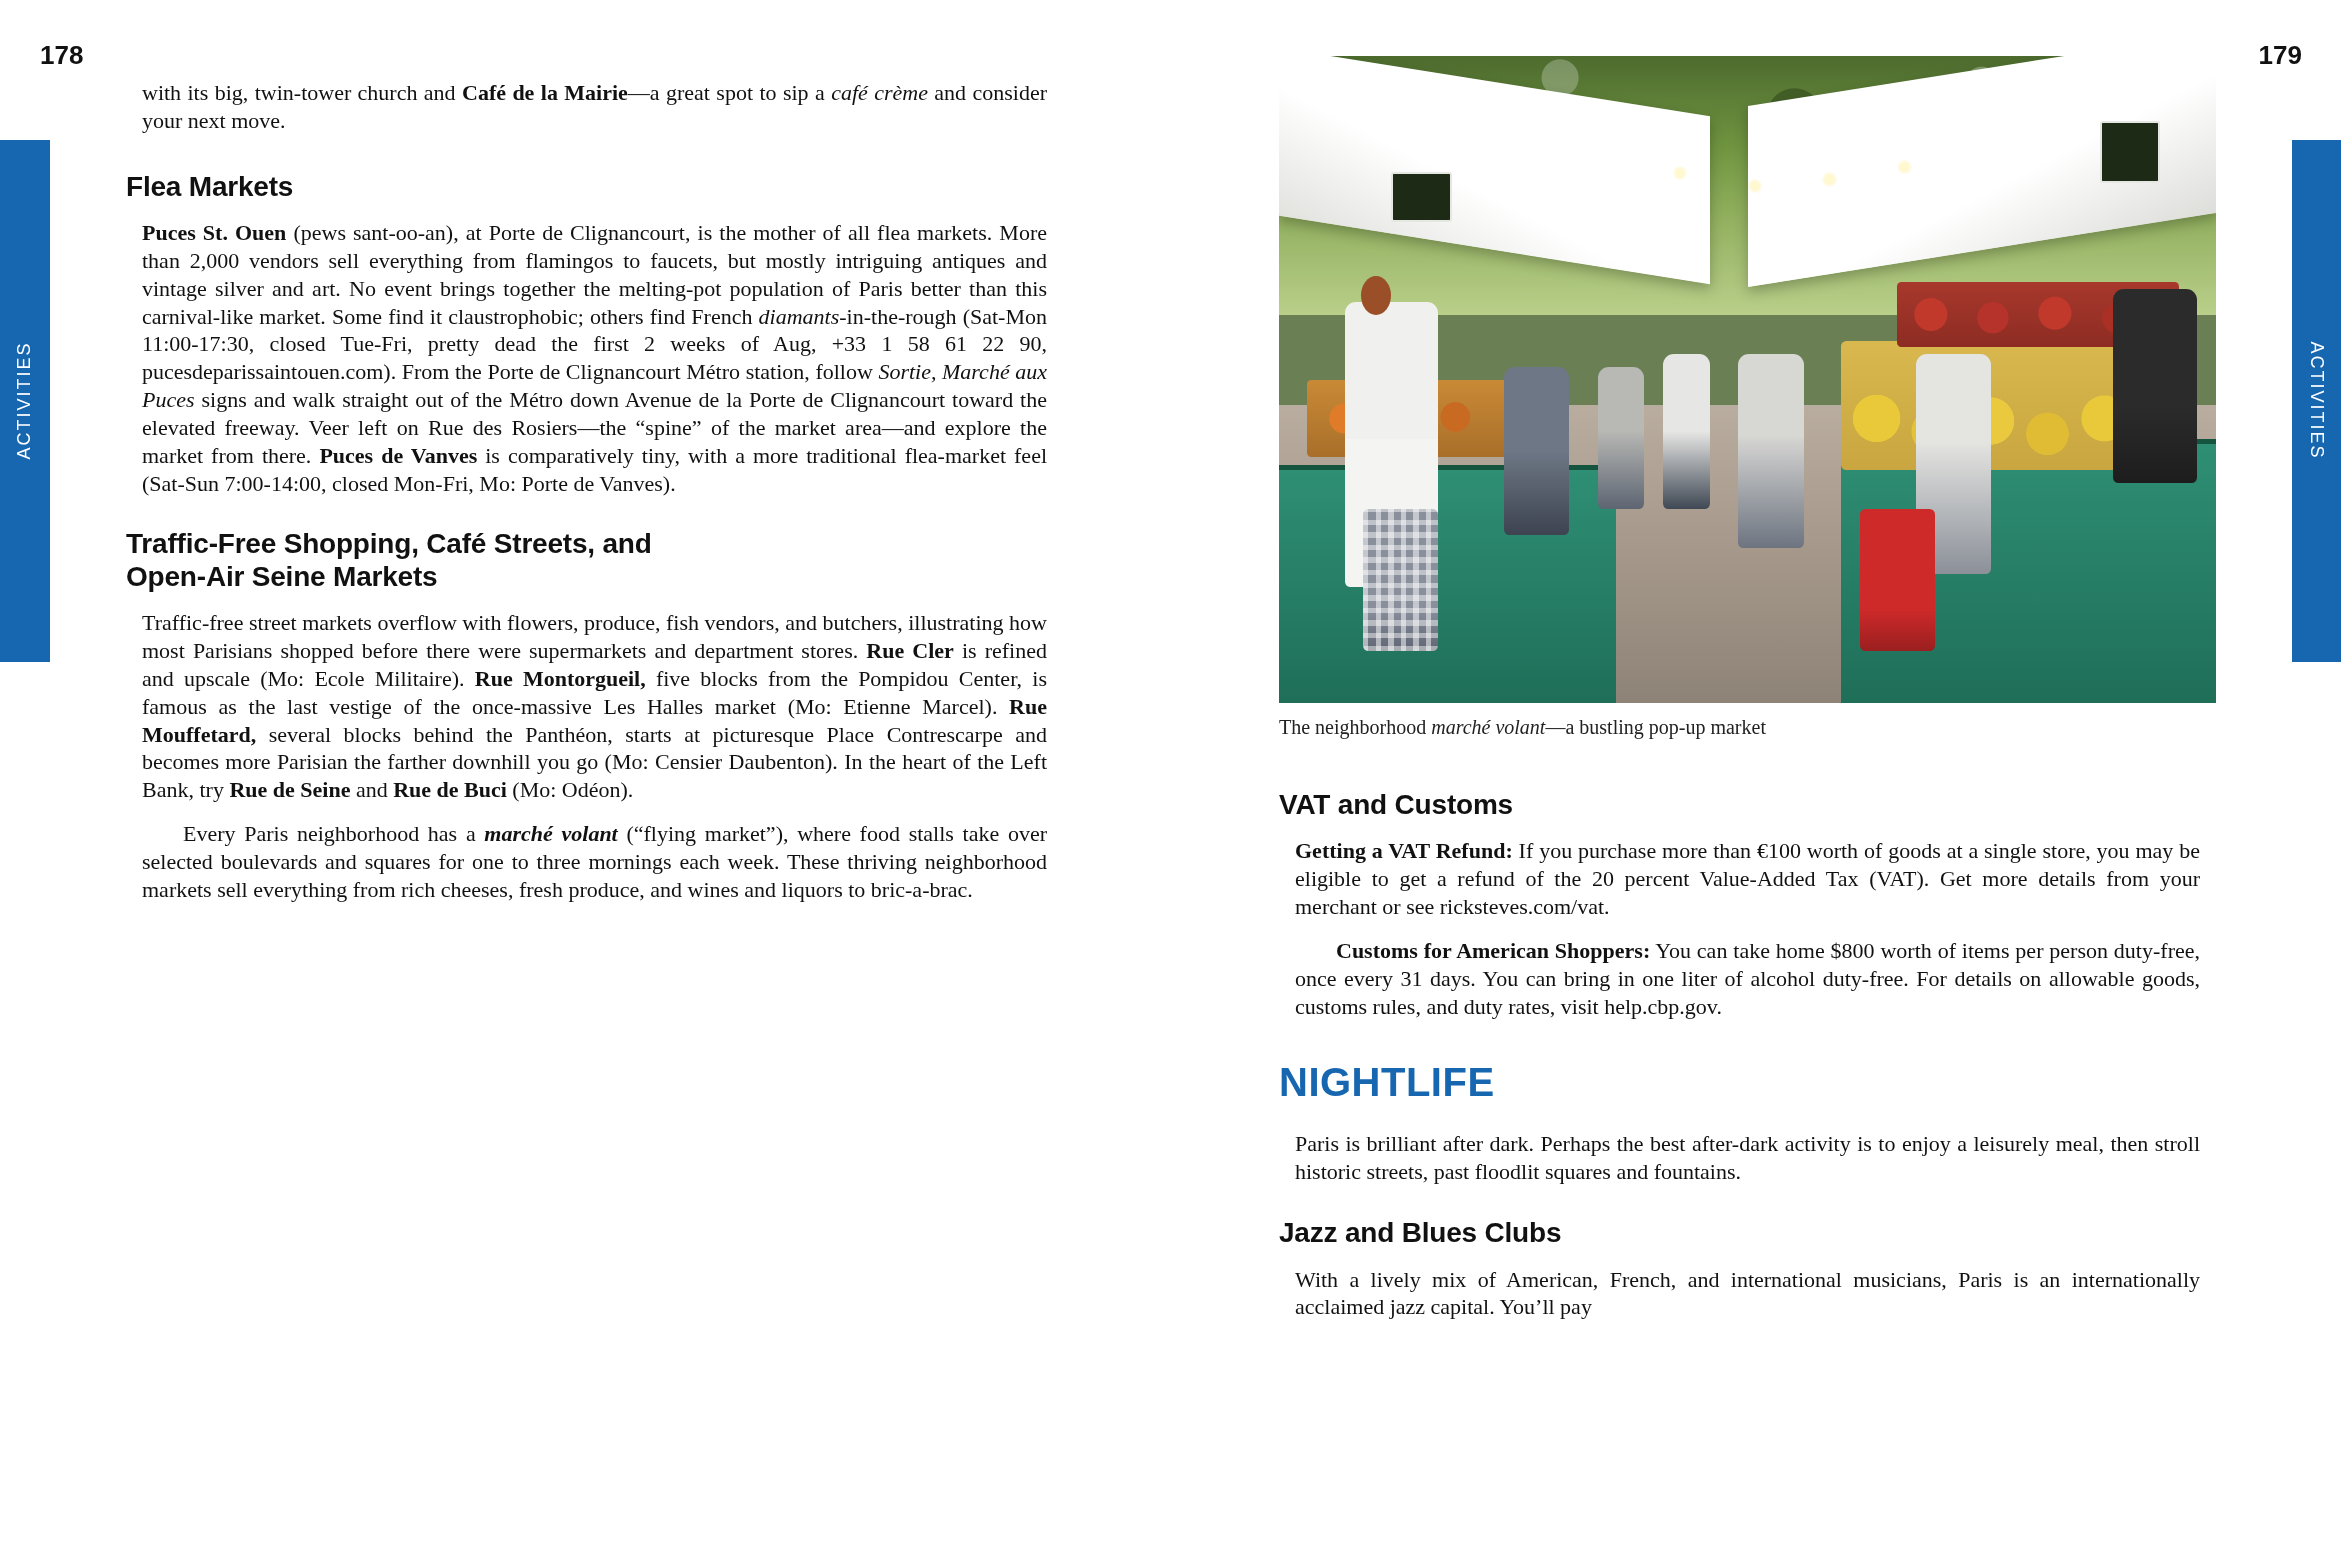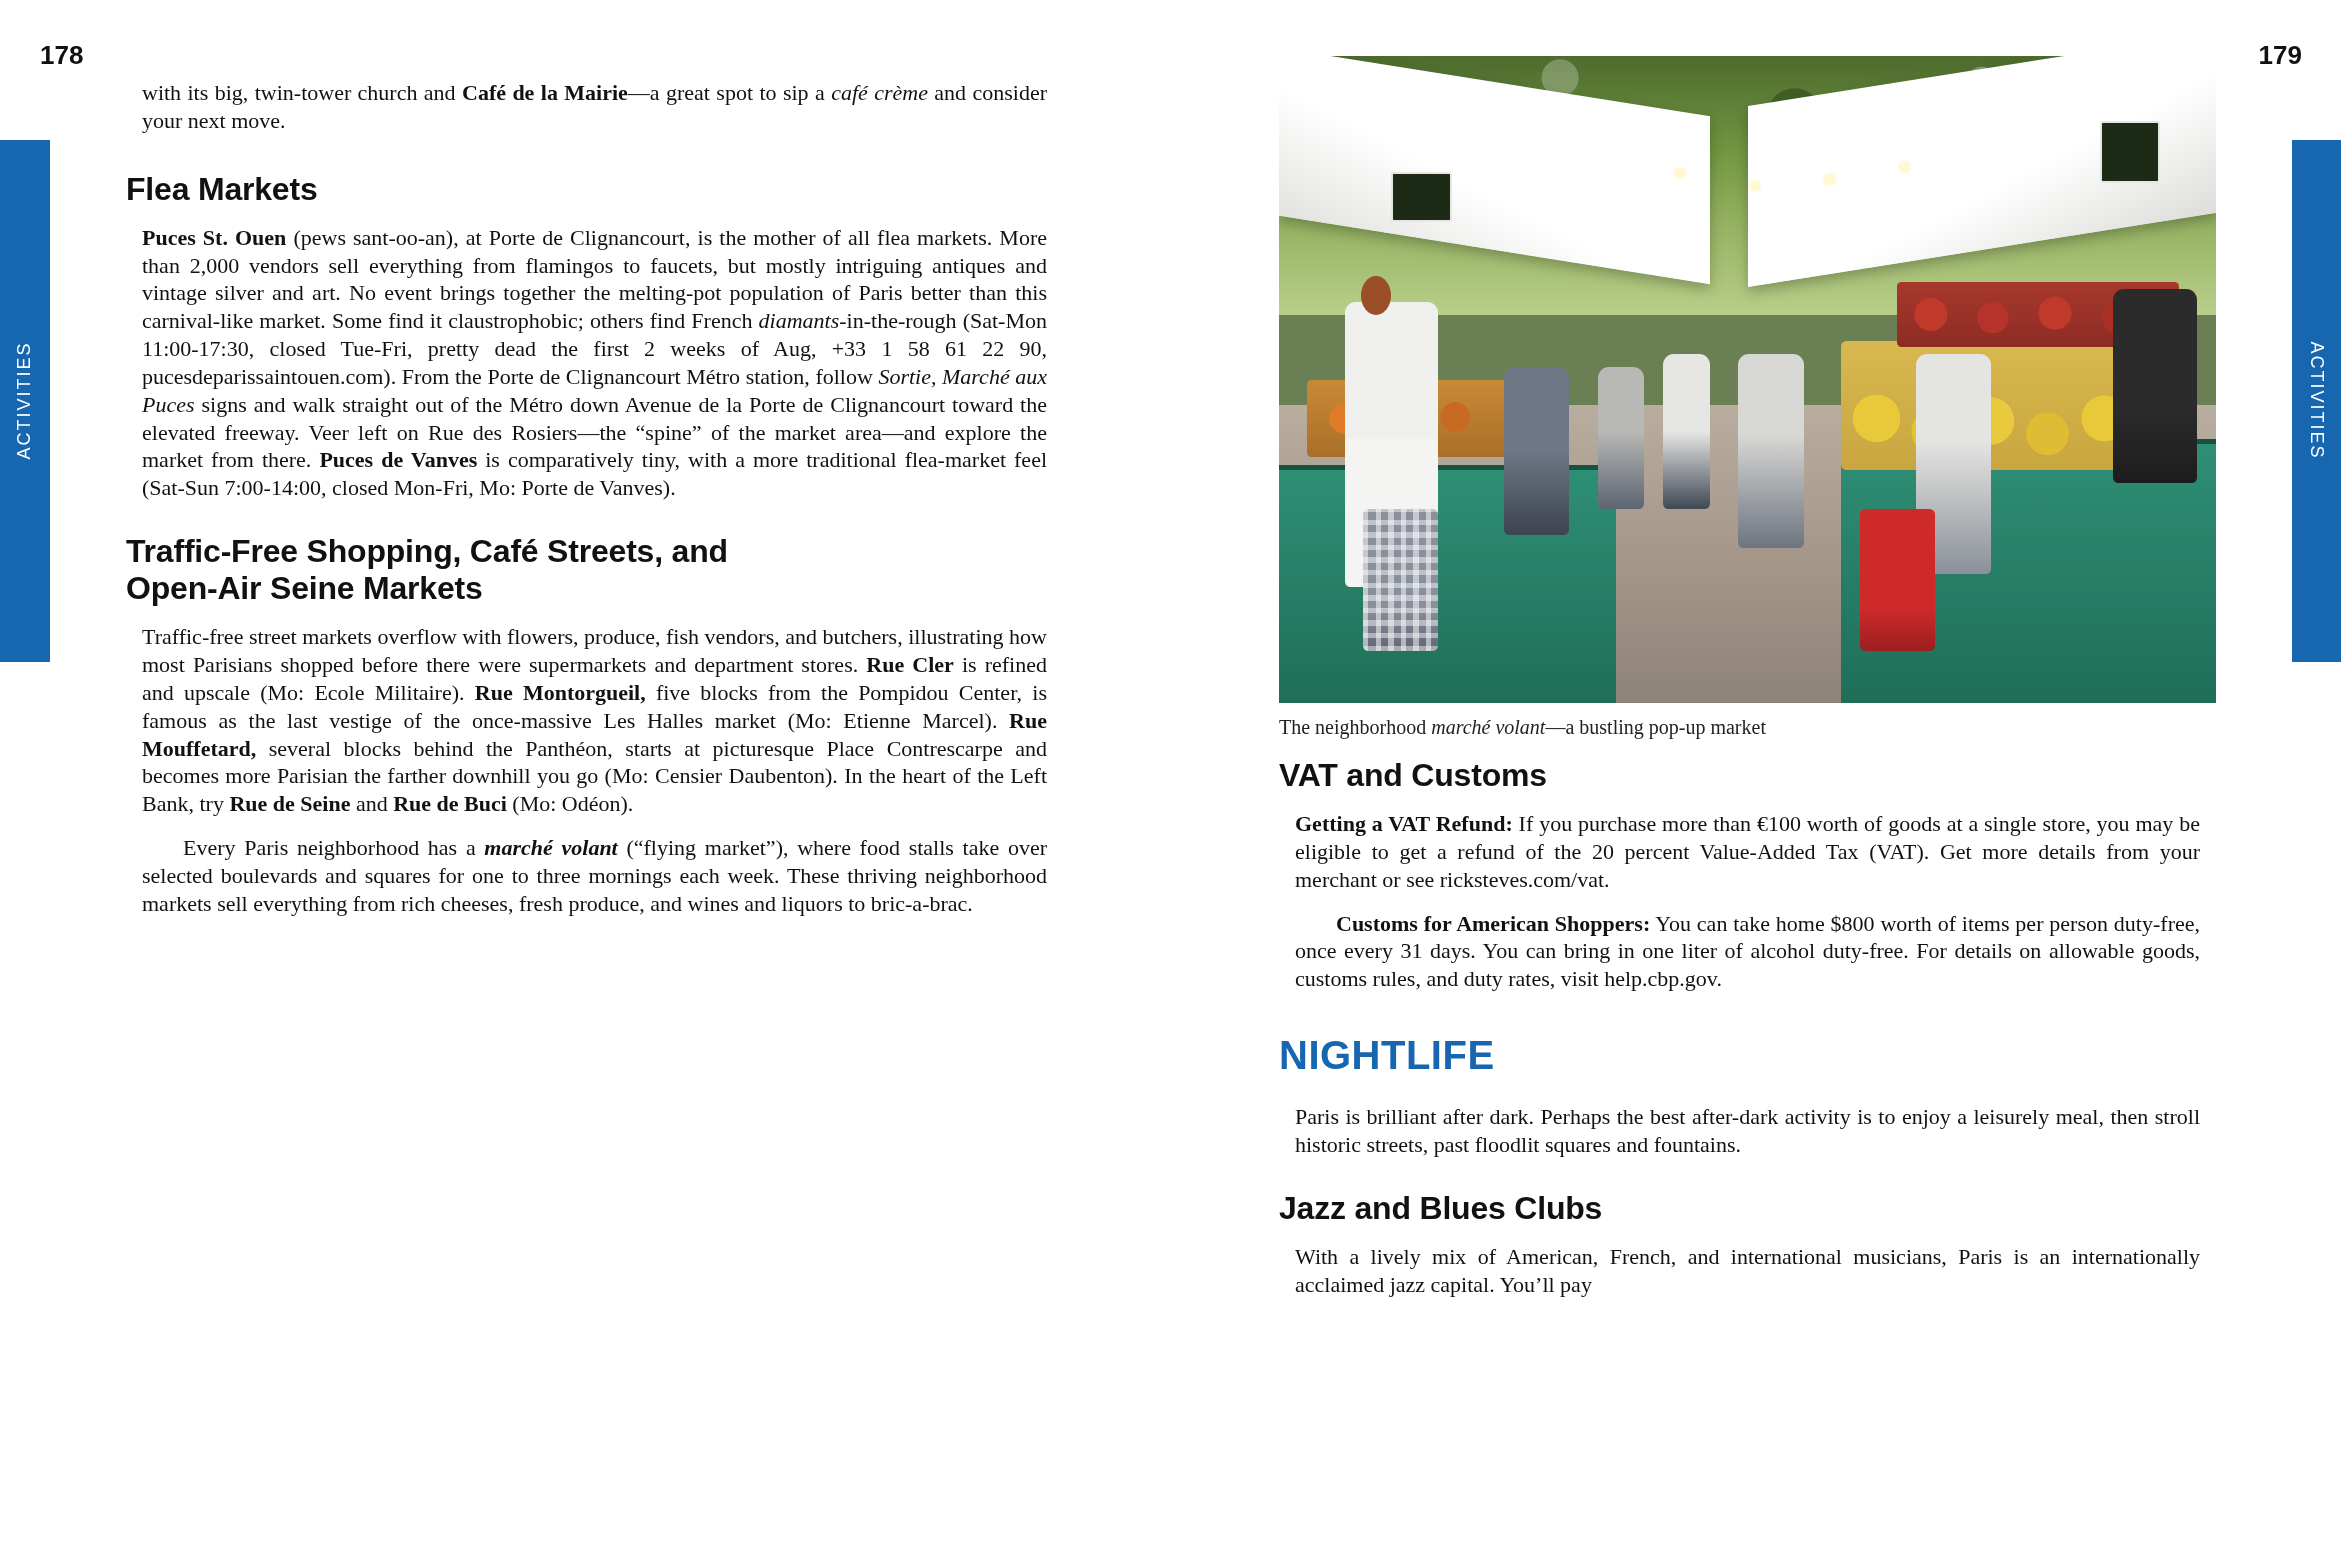--- a/index.html
+++ b/index.html
@@ -86,21 +86,21 @@
     font-size: 22px;
     line-height: 1.265;
     text-align: justify;
     hyphens: manual;
   }
   p.indent { text-indent: 41px; }
 
   .h-sub {
     font-family: "Liberation Sans", sans-serif;
     font-weight: bold;
-    font-size: 32px;
+    font-size: 28px;
     line-height: 1.16;
     margin: 31px 0 4.5px 0;
     color: #111;
     letter-spacing: -0.2px;
   }
   .h-sub.first { margin-top: 36px; }
 
   .h-section {
     font-family: "Liberation Sans", sans-serif;
     font-weight: bold;
@@ -297,21 +297,21 @@
     <div class="ph-lamp" style="left:42%; top:17%;"></div>
     <div class="ph-lamp" style="left:50%; top:19%;"></div>
     <div class="ph-lamp" style="left:58%; top:18%;"></div>
     <div class="ph-lamp" style="left:66%; top:16%;"></div>
     <div class="ph-board" style="left:12%; top:18%; width:6%; height:7%;"></div>
     <div class="ph-board" style="right:6%; top:10%; width:6%; height:9%;"></div>
   </div>
   <div class="caption"><span>The neighborhood </span><i>marché volant</i><span>—a bustling pop-up market</span></div>
 </div>
 
-<div class="col col-right" style="top: 757px;">
+<div class="col col-right" style="top: 789px;">
 
   <h2 class="h-sub" style="margin-top:0">VAT and Customs</h2>
 
   <p><b>Getting a VAT Refund:</b><span> If you purchase more than €100 worth of goods at a single store, you may be eligible to get a refund of the 20 percent Value-Added Tax (VAT). Get more details from your merchant or see ricksteves.com/vat.</span></p>
 
   <p class="indent"><b>Customs for American Shoppers:</b><span> You can take home $800 worth of items per person duty-free, once every 31 days. You can bring in one liter of alcohol duty-free. For details on allowable goods, customs rules, and duty rates, visit help.cbp.gov.</span></p>
 
   <h1 class="h-section">NIGHTLIFE</h1>
 
   <p>Paris is brilliant after dark. Perhaps the best after-dark activity is to enjoy a leisurely meal, then stroll historic streets, past floodlit squares and fountains.</p>

